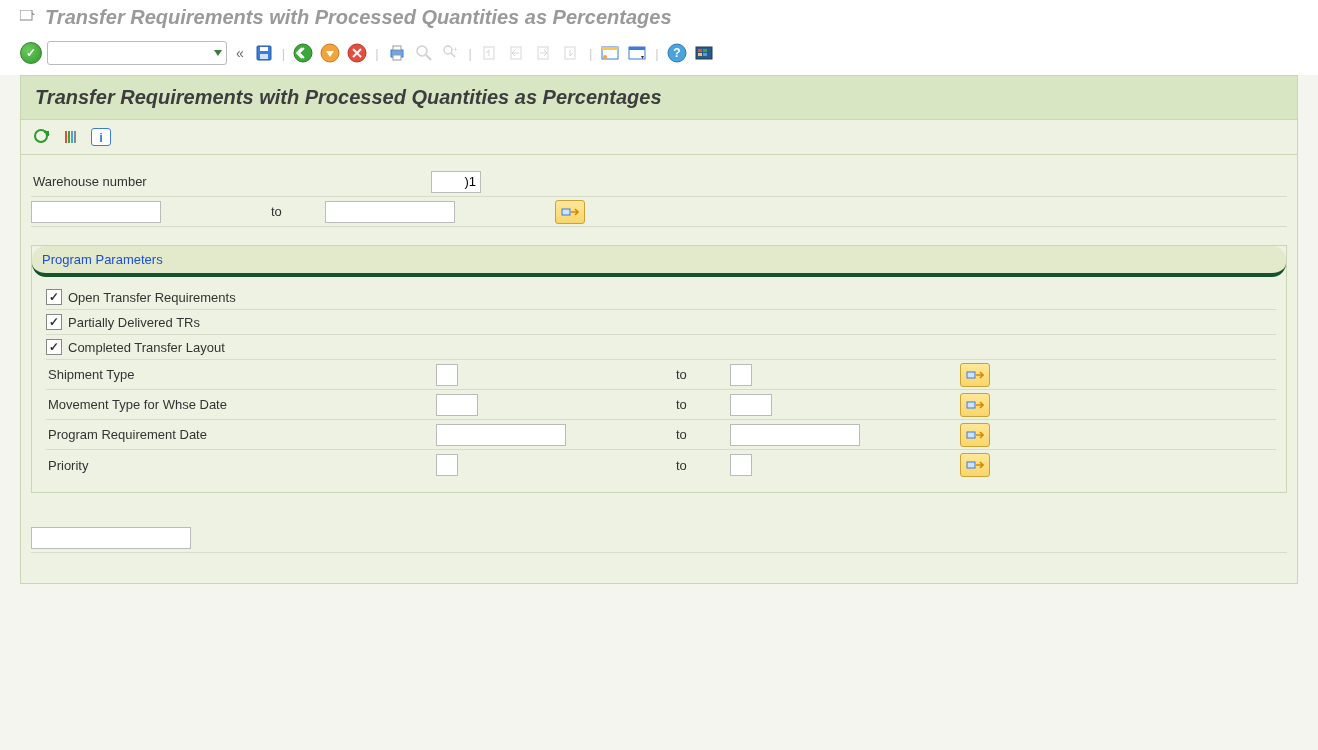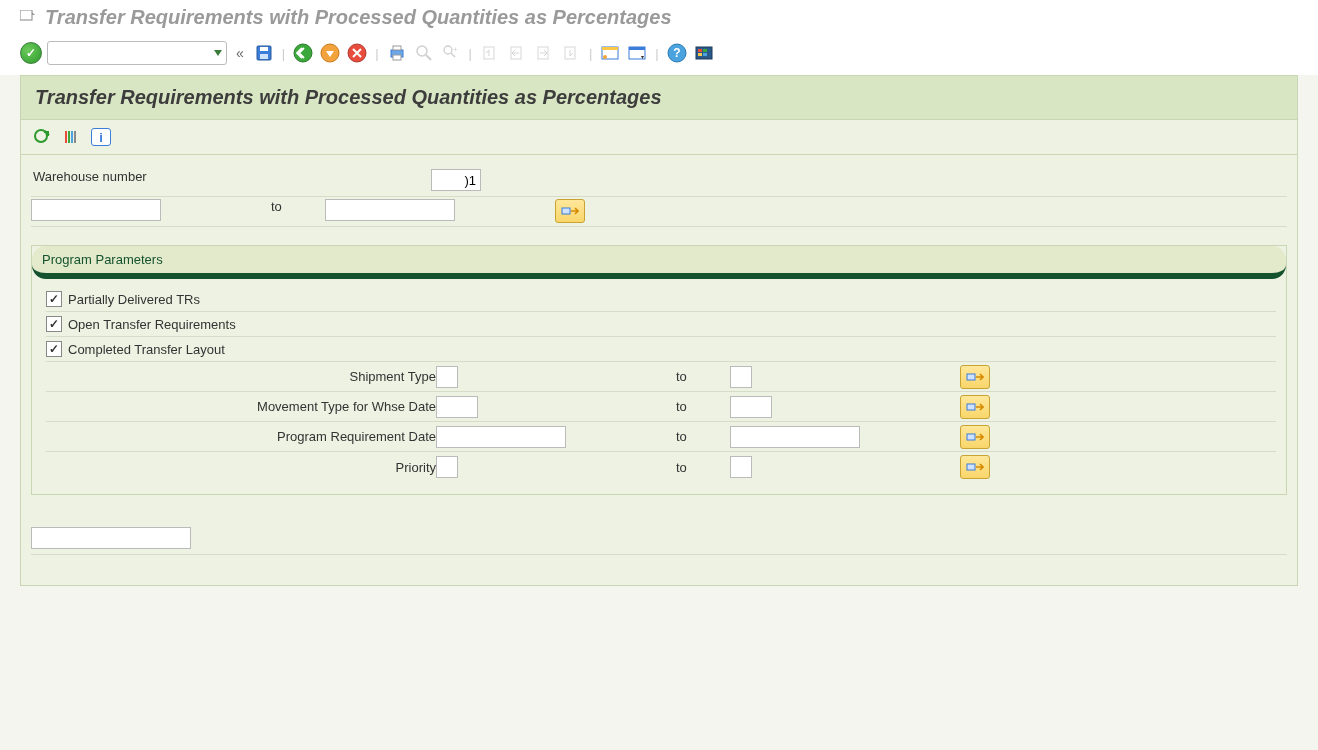--- a/index.html
+++ b/index.html
@@ -84,21 +84,21 @@
     display:flex; gap:8px; align-items:center;
   }
   .content-area {
     background: #eef2e3;
     border:1px solid #c9d6b3;
     border-top:none;
     padding: 12px 10px 30px 10px;
   }
   .form-row {
     display:flex;
-    align-items:flex-start;
+    align-items:center;
     min-height:30px;
     border-bottom:1px solid #d6dcc8;
     padding:2px 0;
   }
   .form-label {
     width: 400px;
     padding-left: 2px;
   }
   .input-box {
     height:22px;
@@ -124,23 +124,23 @@
   }
   .multi-btn svg { display:block; }
   .group-box {
     border:1px solid #c9d6b3;
     margin-top:18px;
     background:#eef2e3;
   }
   .group-title {
     background:#e2eacb;
     padding:6px 10px;
-    border-bottom:6px solid #14532d;
+    border-bottom:4px solid #14532d;
     font-size:13px;
-    color:#14532d;
+    color:#1d4ed8;
     border-radius:14px;
   }
   .group-body { padding:8px 10px 12px 14px; }
   .chk-row {
     display:flex; align-items:center; gap:6px;
     padding:4px 0;
     border-bottom:1px solid #d6dcc8;
   }
   .chk {
     width:16px; height:16px;
@@ -148,21 +148,21 @@
     background:#fff;
     display:inline-flex; align-items:center; justify-content:center;
     font-size:12px;
   }
   .chk.checked::after { content:"✓"; color:#333; font-weight:bold; }
   .range-row {
     display:flex; align-items:center;
     border-bottom:1px solid #d6dcc8;
     min-height:30px;
   }
-  .range-label { width: 390px; padding-left:2px;text-align:right; }
+  .range-label { width: 390px; padding-left:2px; }
   .range-from { width:230px; }
   .range-tolbl { width:64px; padding-left:10px; }
   .range-to { width:230px; }
   .chevron-double { font-size:14px; color:#666; padding:0 4px; }
   .layout-section { margin-top:30px; }
 </style>
 </head>
 <body>
 
 <div class="window-titlebar">
@@ -342,25 +342,25 @@
           </svg>
       </span>
     </div>
 
     <div class="group-box">
       <div class="group-title">Program Parameters</div>
       <div class="group-body">
 
         <div class="chk-row">
           <span class="chk checked"></span>
-          <span>Partially Delivered TRs</span>
+          <span>Open Transfer Requirements</span>
         </div>
         <div class="chk-row">
           <span class="chk checked"></span>
-          <span>Open Transfer Requirements</span>
+          <span>Partially Delivered TRs</span>
         </div>
         <div class="chk-row">
           <span class="chk checked"></span>
           <span>Completed Transfer Layout</span>
         </div>
 
         <div class="range-row">
           <span class="range-label">Shipment Type</span>
           <div class="range-from"><input class="input-box input-small" style=""></div>
           <span class="range-tolbl">to</span>

